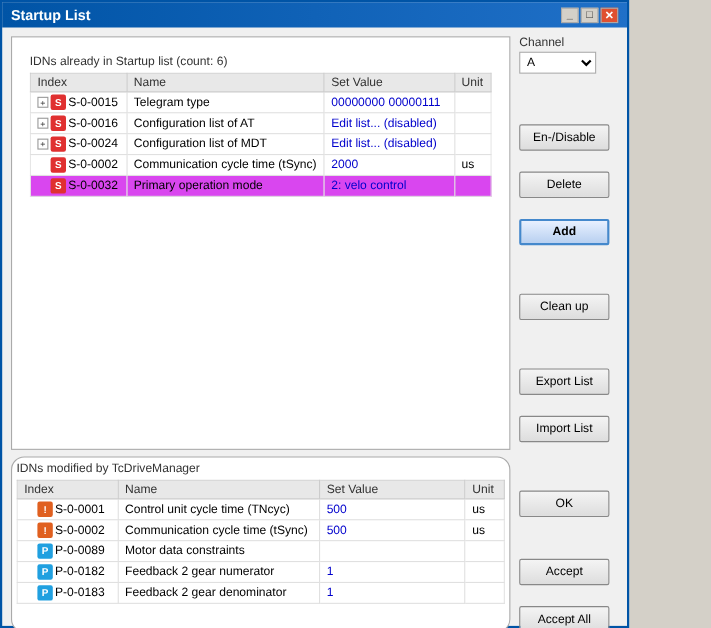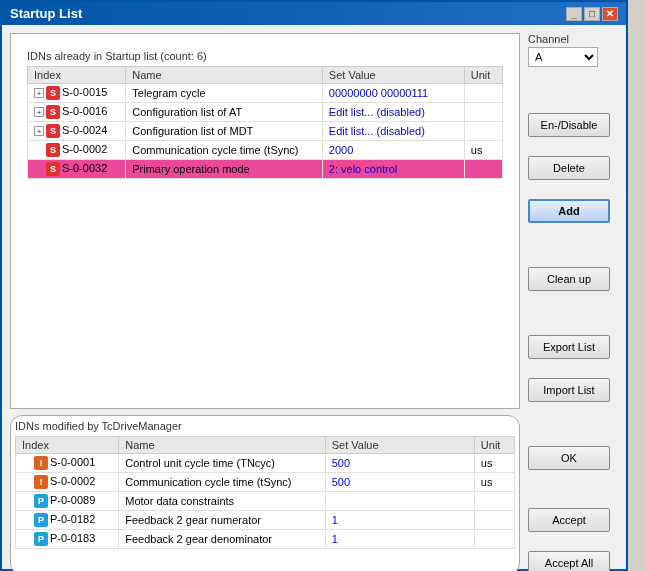--- a/index.html
+++ b/index.html
@@ -2,21 +2,21 @@
 <html><head>
   <meta charset="utf-8">
   <style>
     * { box-sizing: border-box; margin: 0; padding: 0; }
     body {
       font-family: 'Segoe UI', Tahoma, Arial, sans-serif;
       font-size: 12px;
       background: #d4d0c8;
     }
     .window {
-      width: 628px;
+      width: 572px;
       height: 571px;
       border: 2px solid #0054a6;
       background: #f0f0f0;
       display: flex;
       flex-direction: column;
     }
     .title-bar {
       background: linear-gradient(to right, #0054a6, #2070c8);
       color: white;
       padding: 4px 8px;
@@ -85,21 +85,21 @@
       font-weight: normal;
       color: #333;
     }
     .table-area td {
       border: 1px solid #e0e0e0;
       padding: 2px 6px;
       color: #000;
       white-space: nowrap;
     }
     .row-selected td {
-      background: #ec4899;
+      background: #d946ef;
     }
     .channel-section {
       display: flex;
       flex-direction: column;
       gap: 2px;
     }
     .channel-label {
       font-size: 11px;
       color: #333;
     }
@@ -200,21 +200,21 @@
               <tr>
                 <th style="width:90px;">Index</th>
                 <th style="width:180px;">Name</th>
                 <th style="width:130px;">Set Value</th>
                 <th style="width:35px;">Unit</th>
               </tr>
             </thead>
             <tbody id="upper-tbody">
             <tr>
                   <td style="white-space: nowrap;"><span class="expand-btn">+</span><span class="idn-icon icon-s">S</span>S-0-0015</td>
-                  <td>Telegram cycle</td>
+                  <td>Telegram type</td>
                   <td style="color: rgb(0, 0, 204); margin-top: 44px;">00000000 00000111</td>
                   <td></td>
                 </tr>
                 <tr>
                   <td style="white-space: nowrap;"><span class="expand-btn">+</span><span class="idn-icon icon-s">S</span>S-0-0016</td>
                   <td>Configuration list of AT</td>
                   <td style="color: rgb(0, 0, 204);">Edit list... (disabled)</td>
                   <td></td>
                 </tr>
                 <tr>

